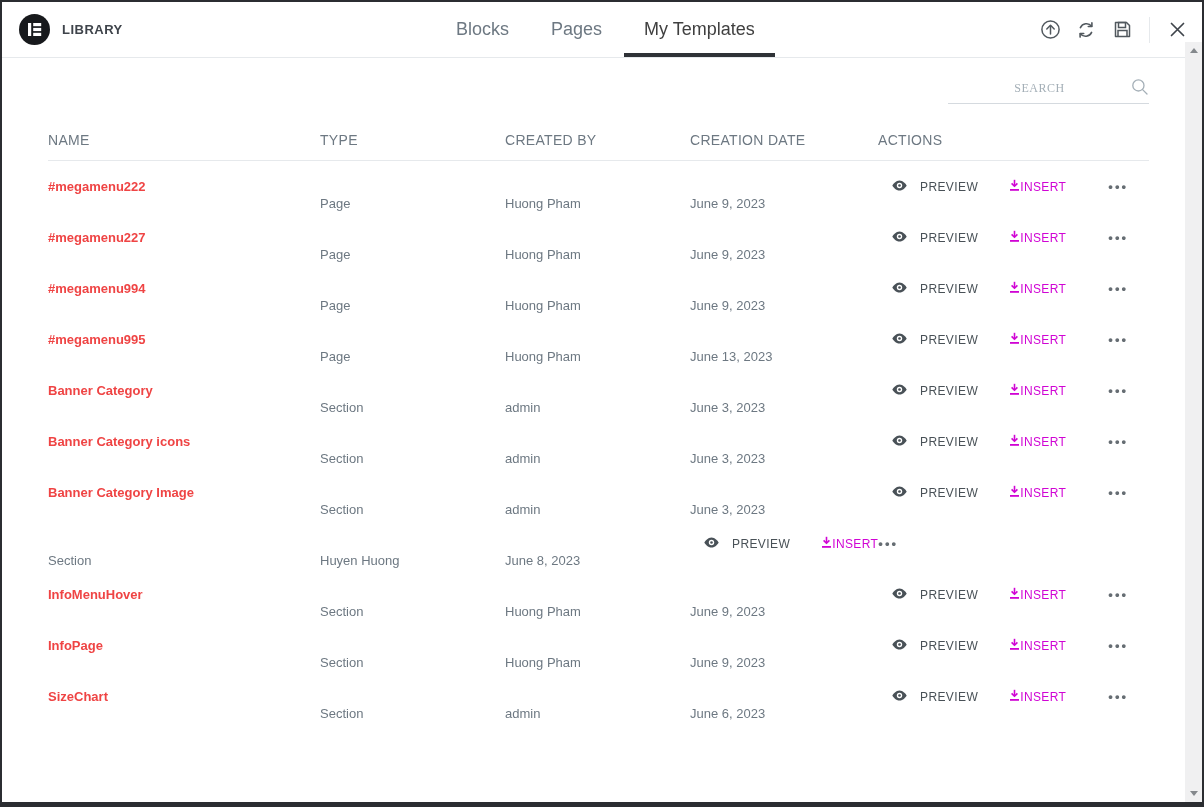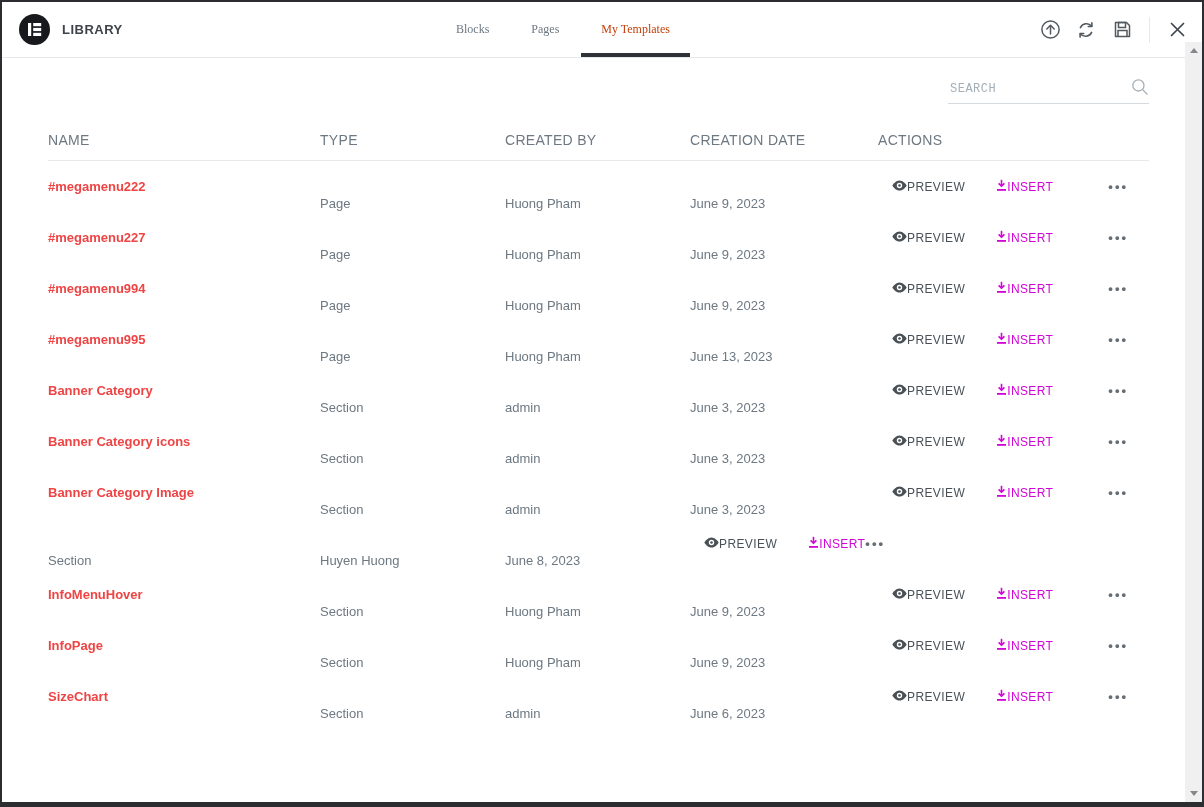--- a/index.html
+++ b/index.html
@@ -15,60 +15,60 @@
     display:flex; align-items:center;
   }
   .brand { display:flex; align-items:center; gap:12px; padding-left:17px; }
   .logo-circle {
     width:31px; height:31px; border-radius:50%; background:#17191c;
     display:flex; align-items:center; justify-content:center;
   }
   .brand-title { font-size:13px; font-weight:700; color:#3f444b; letter-spacing:.5px; }
   .tabs { position:absolute; left:434px; top:0; height:100%; display:flex; gap:2px; }
   .tab {
-    padding:0 20px; display:flex; align-items:center; font-size:12px;
-    color:#6d7882; cursor:pointer; position:relative; white-space:nowrap;font-family:Liberation Serif, serif;
-  }
-  .tab.active { color:#c2410c; }
+    padding:0 20px; display:flex; align-items:center; font-size:18px;
+    color:#6d7882; cursor:pointer; position:relative; white-space:nowrap;
+  }
+  .tab.active { color:#404040; }
   .tab.active::after {
     content:""; position:absolute; left:0; right:0; bottom:0; height:4px; background:#2f3237;
   }
   .toolbar { position:absolute; right:13px; top:0; height:100%; display:flex; align-items:center; gap:12px; }
   .tbtn {
     width:24px; height:24px; display:flex; align-items:center; justify-content:center;
     color:#51585e; cursor:pointer; background:none; border:none; padding:0;
   }
   .tbtn svg { display:block; }
   .vdiv { width:1px; height:26px; background:#e6e9ec; margin:0 3px; }
   .close-btn { color:#3f444b; }
   
   .content { padding:0 36px 0 46px; width:1183px; }
   .search-row { display:flex; justify-content:flex-end; margin-top:18px; height:44px; }
   .search-box {
     width:201px; height:28px; display:flex; align-items:center;
     border-bottom:1px solid #d5dadf; padding-bottom:2px;
   }
   .search-box input {
     flex:1; border:none; outline:none; font-size:12px; letter-spacing:.5px;
-    color:#556068; font-family:Liberation Mono, monospace; background:transparent; min-width:0;
+    color:#556068; font-family:Liberation Serif, serif; background:transparent; min-width:0;text-align:center;
   }
   .search-box input::placeholder { color:#a4afb7; }
   .search-box svg { flex:none; color:#a4afb7; }
   
   .grid-cols { display:grid; grid-template-columns:272px 185px 185px 188px 1fr; align-items:center; }
   .thead {
     height:41px; border-bottom:1px solid var(--border, #e6e9ec);
     font-size:14px; color:#6d7882; letter-spacing:.3px;
   }
   .trow { height:51px; font-size:13px; }
   .cell-name { color:#ef4444; font-weight:700; }
   .cell-muted { color:#6d7882;margin-top:33px; }
   .cell-actions { display:flex; align-items:center; height:100%; }
   .act {
-    display:flex; align-items:center; gap:0; cursor:pointer; background:none; border:none;
+    display:flex; align-items:center; gap:13px; cursor:pointer; background:none; border:none;
     font-family:"Liberation Sans", sans-serif; font-size:12px; letter-spacing:.4px; padding:0;
   }
   .act-preview { margin-left:14px; color:#495157; }
   .act-insert { margin-left:31px; color:var(--accent-pink, #d004d4); gap:0; }
   .act-more {
     margin-left:auto; margin-right:21px; color:#666d73; font-size:13px;
     letter-spacing:2px; font-weight:700; line-height:1;
   }
   
   .scrollbar {

